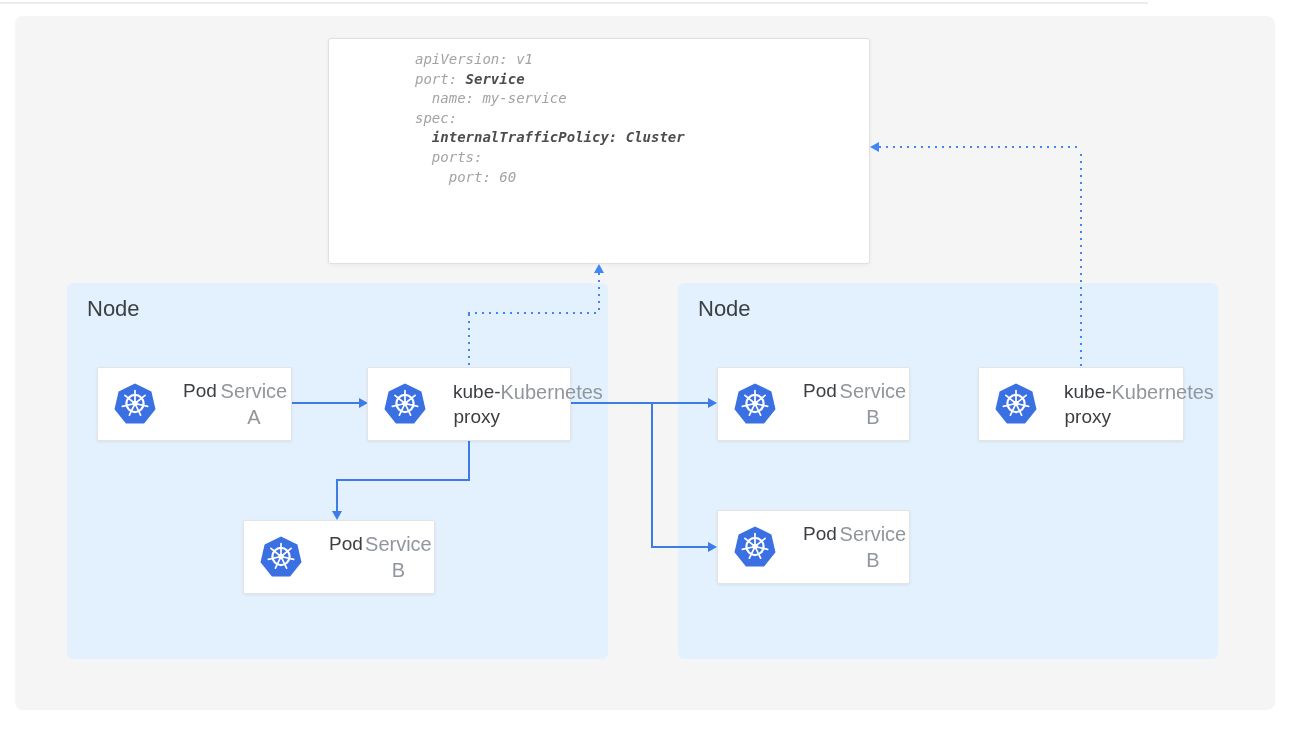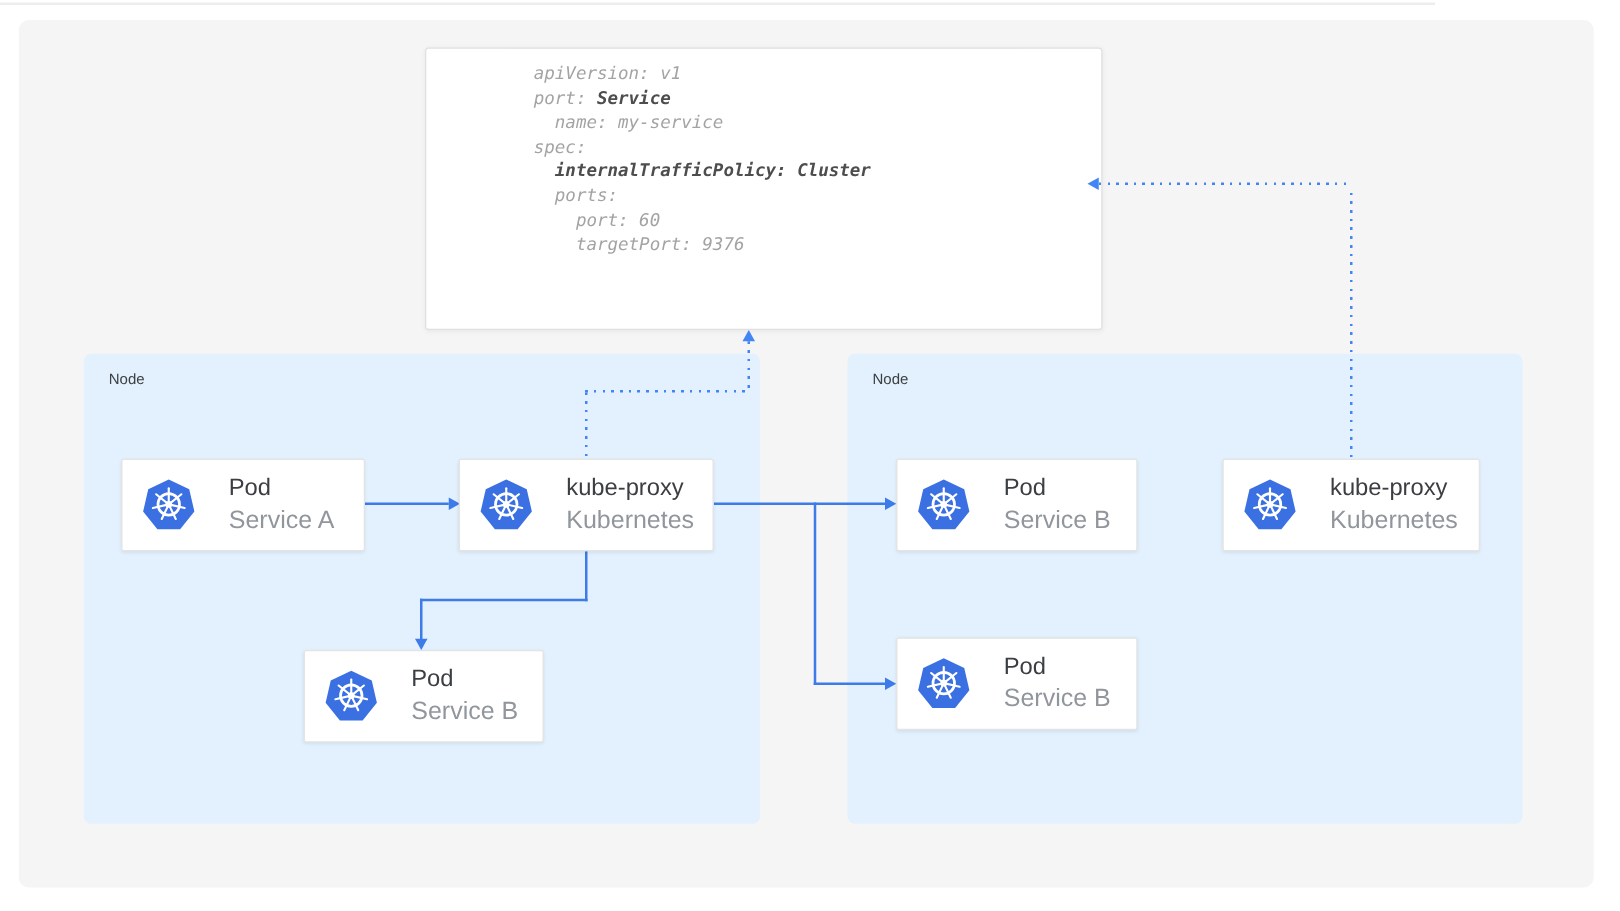--- a/index.html
+++ b/index.html
@@ -7,49 +7,49 @@
     position:relative;width:1296px;height:729px;overflow:hidden;
     font-family:"Liberation Sans", sans-serif;background:#ffffff;
   }
   .top-rule{position:absolute;left:0;top:2px;width:1148px;height:2px;background:#ededed;}
   .panel{
     position:absolute;left:15px;top:16px;width:1260px;height:694px;
     background:var(--panel_bg,#f5f5f6);border-radius:8px;
   }
   
   .yaml-card{
-    position:absolute;left:340px;top:38px;width:542px;height:226px;
+    position:absolute;left:328px;top:38px;width:542px;height:226px;
     background:#ffffff;border:1px solid #e0e0e0;border-radius:3px;
     box-shadow:0 1px 4px rgba(0,0,0,.05);box-sizing:border-box;
     padding:11px 0 0 86px;
   }
   .yline{
     font-family:"DejaVu Sans Mono", monospace;
     font-style:italic;font-size:14px;line-height:19.6px;
     color:var(--code_regular,#a3a3a3);white-space:pre;
   }
   .yline .yb{font-weight:bold;color:var(--code_bold,#4d4d4d);}
   
   .node{
     position:absolute;top:283px;width:541px;height:376px;
     background:var(--node_bg,#e2f1fd);border-radius:6px;
   }
   .node-label{
-    position:absolute;left:20px;top:13px;font-size:12px;
+    position:absolute;left:20px;top:13px;font-size:22px;
     color:var(--node_label_text,#3c4043);
   }
   
   .card{
     position:absolute;top:367px;height:74px;box-sizing:border-box;
     display:flex;align-items:center;gap:26px;padding-left:15px;
     background:#ffffff;border:1px solid var(--card_border,#e4e4e4);
     border-radius:2px;box-shadow:0 1px 3px rgba(0,0,0,.07);
   }
   .k8s{width:44px;height:45px;color:var(--k8s_blue,#3a70e2);flex:0 0 auto;}
-  .card-text{display:flex;flex-direction:column;line-height:1.32;}
+  .card-text{display:flex;flex-direction:row;line-height:1.32;text-align:center;}
   .card-title{font-size:19px;color:var(--title_text,#3b3e42);}
   .card-sub{font-size:20px;color:var(--subtitle_text,#91969c);}
   
   .sl{position:absolute;background:var(--arrow,#3d7be8);}
   .sl.h{height:2px;} .sl.v{width:2px;}
   .dl{position:absolute;}
   .dl.h{height:2px;background:repeating-linear-gradient(to right,var(--dotted,#4285f4) 0 2px,transparent 2px 7px);}
   .dl.v{width:2px;background:repeating-linear-gradient(to bottom,var(--dotted,#4285f4) 0 2px,transparent 2px 7px);}
   .ah{position:absolute;width:0;height:0;}
   .ah-right{border-top:5px solid transparent;border-bottom:5px solid transparent;border-left:9px solid var(--arrow,#3d7be8);}
@@ -84,21 +84,20 @@
 
   <div class="yaml-card">
     <div id="yaml-code">
         <div class="yline"><span>apiVersion: v1</span></div>
         <div class="yline"><span>port: </span><span class="yb">Service</span></div>
         <div class="yline"><span>  name: my-service</span></div>
         <div class="yline"><span>spec:</span></div>
         <div class="yline"><span>  </span><span class="yb">internalTrafficPolicy: Cluster</span></div>
         <div class="yline"><span>  ports:</span></div>
         <div class="yline"><span>    port: 60</span></div>
-        <div class="yline"><span>    targetPort: 9376</span></div>
       </div>
   </div>
 
   <div class="node" style="left:67px;">
     <div class="node-label">Node</div>
   </div>
 
   <div class="node" style="left:678px;width:540px;">
     <div class="node-label">Node</div>
   </div>

